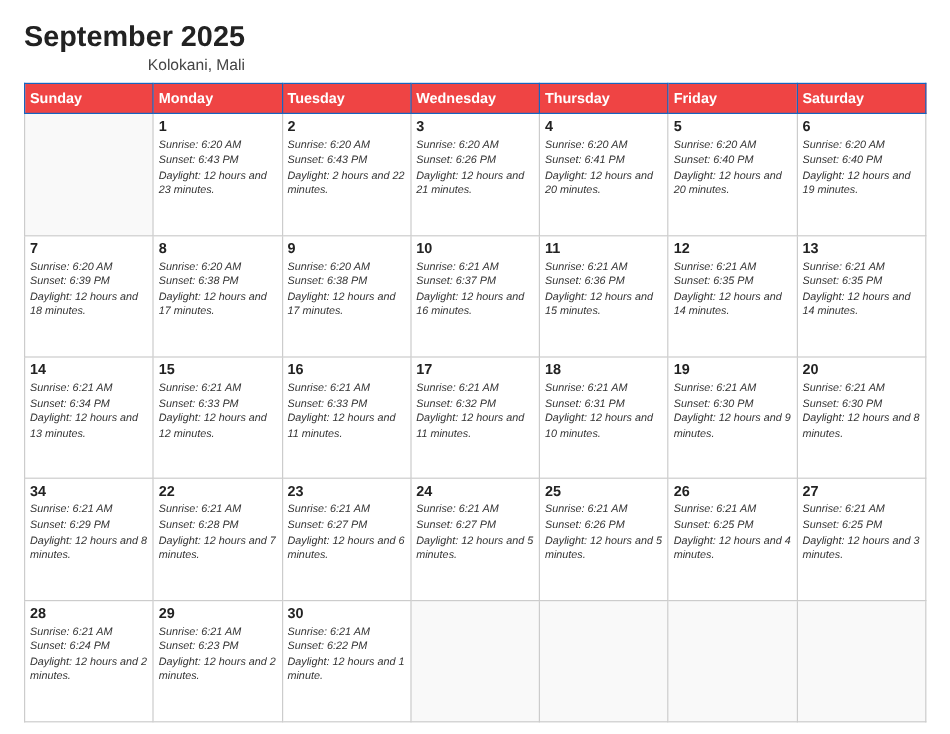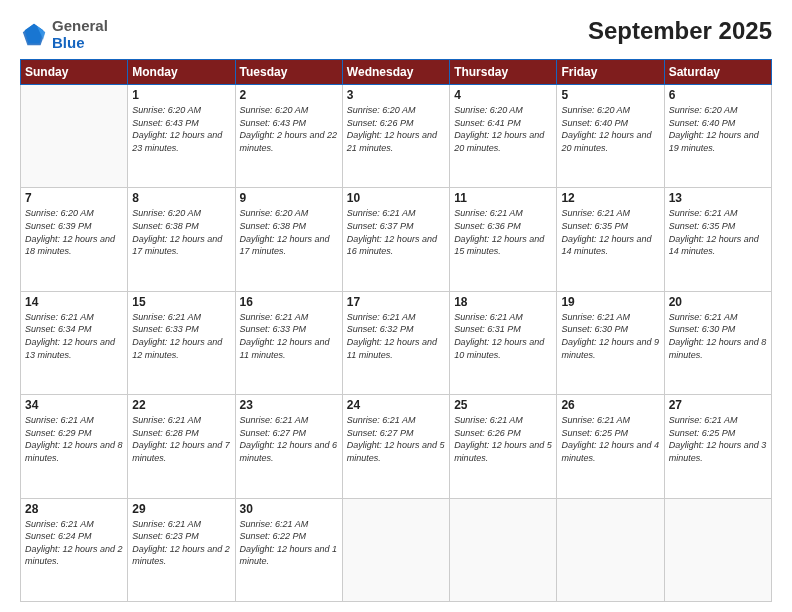--- a/index.html
+++ b/index.html
@@ -47,21 +47,21 @@
       margin-top: 2px;
     }
     .calendar {
       flex: 1;
       border: 1px solid #ccc;
       border-collapse: collapse;
       width: 100%;
       table-layout: fixed;
     }
     .calendar th {
-      background-color: #7f1d1d;
+      background-color: #ef4444;
       color: #fff;
       font-size: 12px;
       font-weight: bold;
       padding: 5px 4px;
       text-align: left;
       border: 1px solid #1565c0;
     }
     .calendar td {
       vertical-align: top;
       border: 1px solid #ccc;
@@ -85,33 +85,23 @@
     }
     .empty-cell {
       background: #f9f9f9;
     }
   </style>
 </head>
 <body>
 
 <div class="page">
   <div class="header">
-    <div class="logo">
-      <svg class="logo-icon" viewBox="0 0 30 30">
-        <polygon points="15,3 27,12 22,26 8,26 3,12" fill="#1565c0" opacity="0.85"></polygon>
-        <polygon points="15,3 25,10 21,24 9,24 5,10" fill="#1976d2"></polygon>
-        <polygon points="18,5 27,12 25,20" fill="#42a5f5" opacity="0.6"></polygon>
-      </svg>
-      <div>
-        <div style="font-size:15px;font-weight:bold;color:#555;line-height:1.1;">General</div>
-        <div style="font-size:15px;font-weight:bold;color:#1565c0;line-height:1.1;">Blue</div>
-      </div>
-    </div>
     <div class="title-block">
       <div class="month-title">September 2025</div>
+      <div class="location">Kolokani, Mali</div>
     </div>
   </div>
 
   <table class="calendar">
     <thead>
       <tr>
         <th>Sunday</th>
         <th>Monday</th>
         <th>Tuesday</th>
         <th>Wednesday</th>

